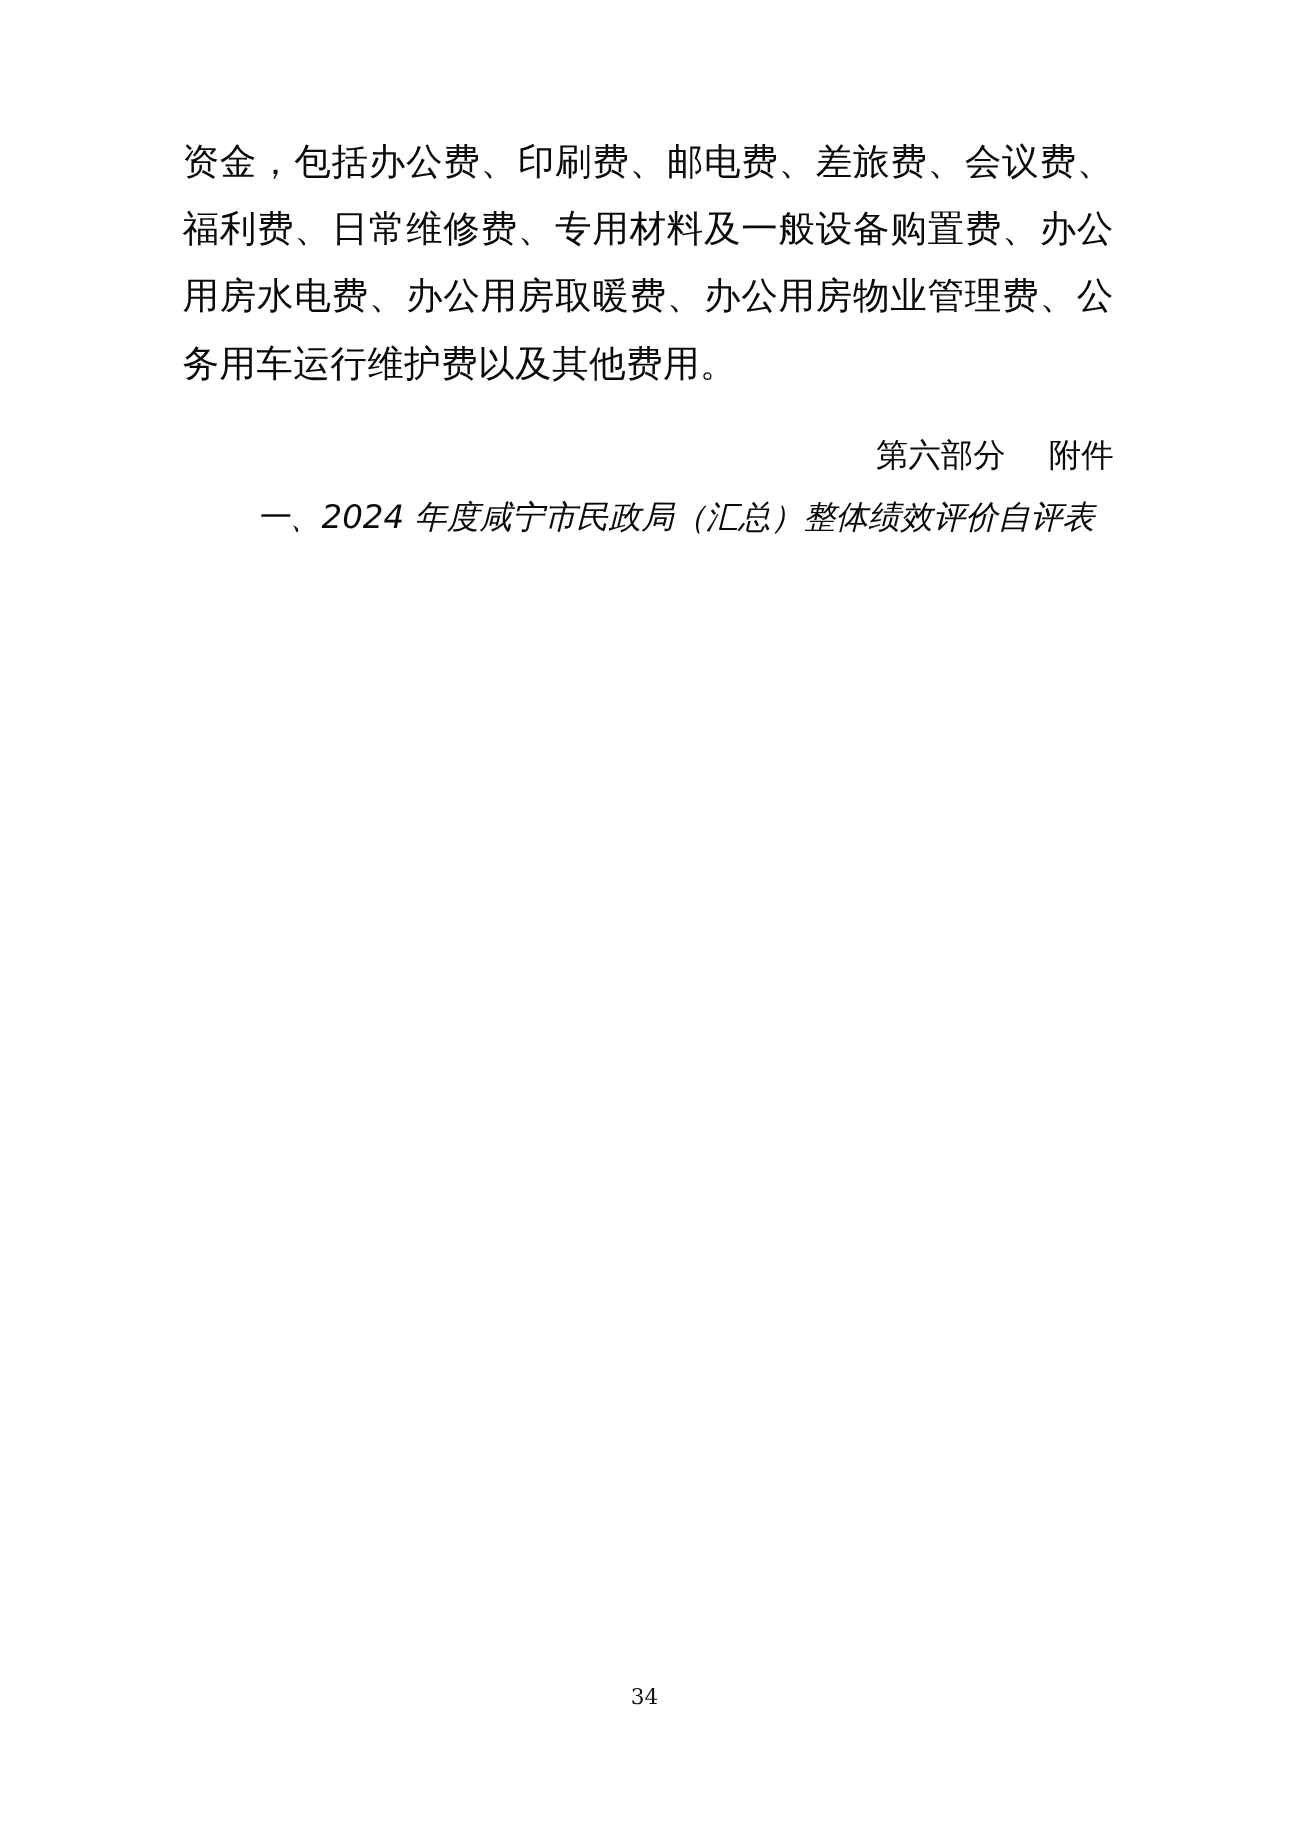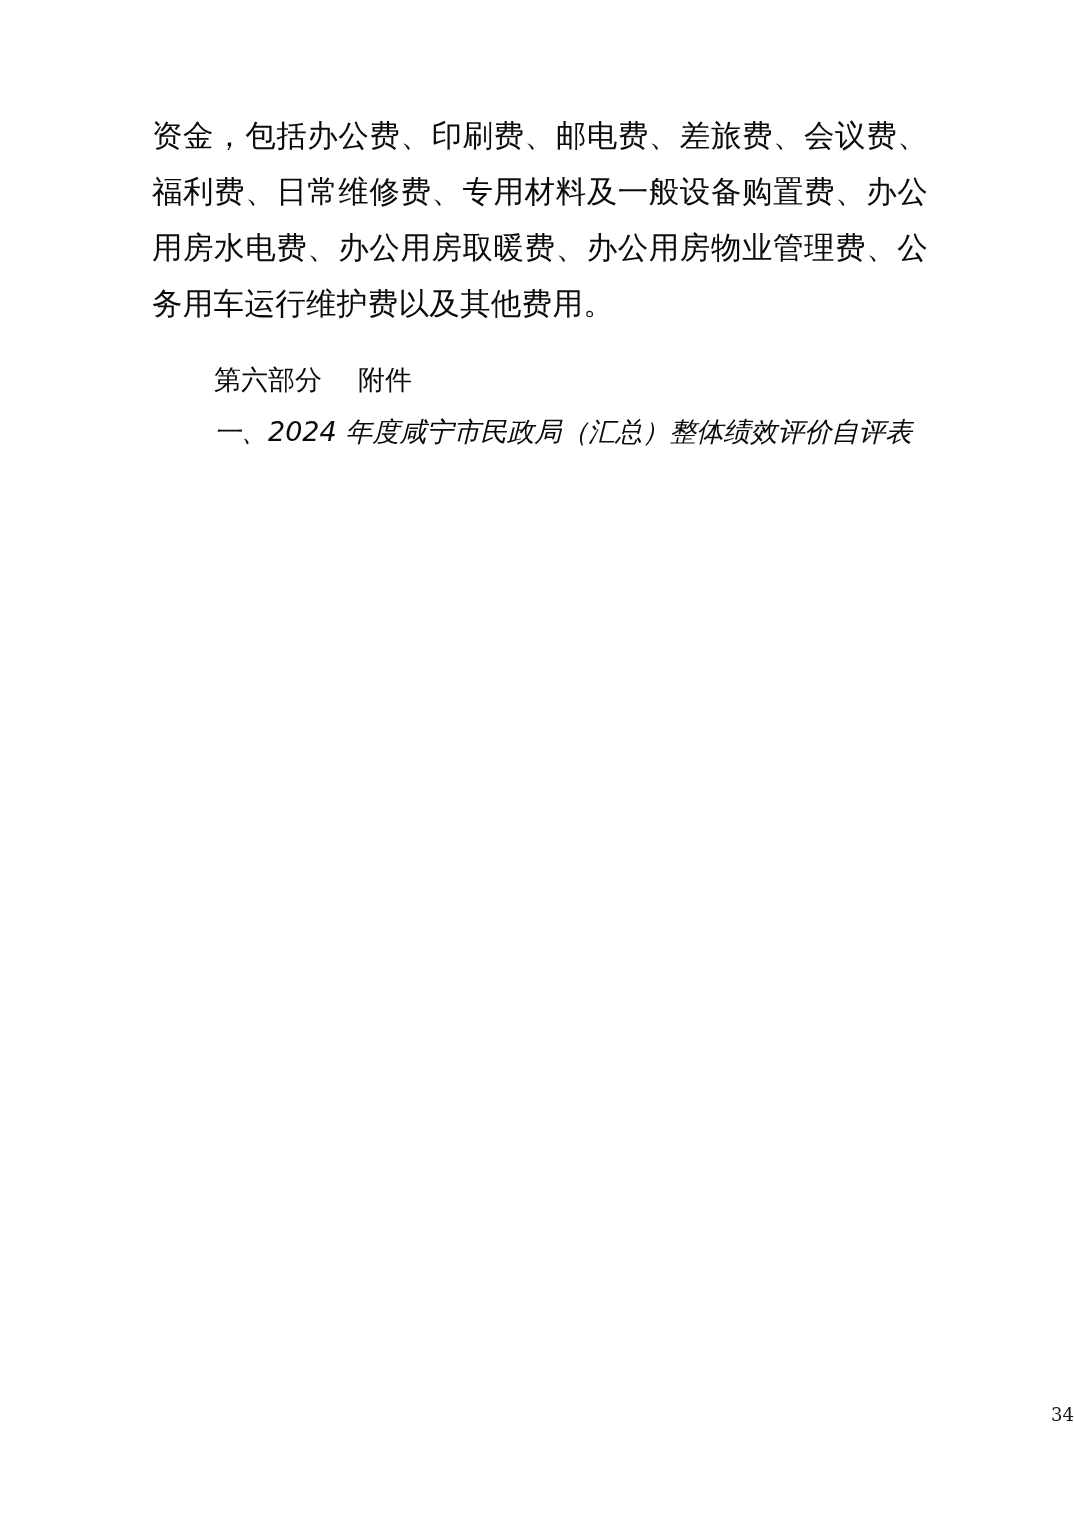--- a/index.html
+++ b/index.html
@@ -41,20 +41,21 @@
   }
   .section-head {
     font-family: "DejaVu Sans", "Liberation Sans", sans-serif;
     font-size: 27px;
     line-height: 52px;
     margin: 0;
     padding-top: 22px;
     text-indent: 62px;
     font-weight: 500;
     color: #0a0a0a;
+    text-align: right;
   }
   .section-head .gap {
     display: inline-block;
     width: 36px;
   }
   .attachment-item {
     font-family: "DejaVu Sans", "Liberation Sans", sans-serif;
     font-size: 27px;
     line-height: 52px;
     margin: 0;
@@ -63,21 +64,21 @@
     text-justify: inter-ideograph;
     font-weight: 500;
     color: #0a0a0a;
     font-style: italic;
   }
   .page-number {
     position: absolute;
     left: 0;
     top: 1404px;
     width: 1074px;
-    text-align: right;
+    text-align: center;
     font-family: "DejaVu Serif", "Liberation Serif", serif;
     font-size: 18px;
     color: #111111;
   }
 </style>
 </head>
 <body>
 
 <div class="page">
 

